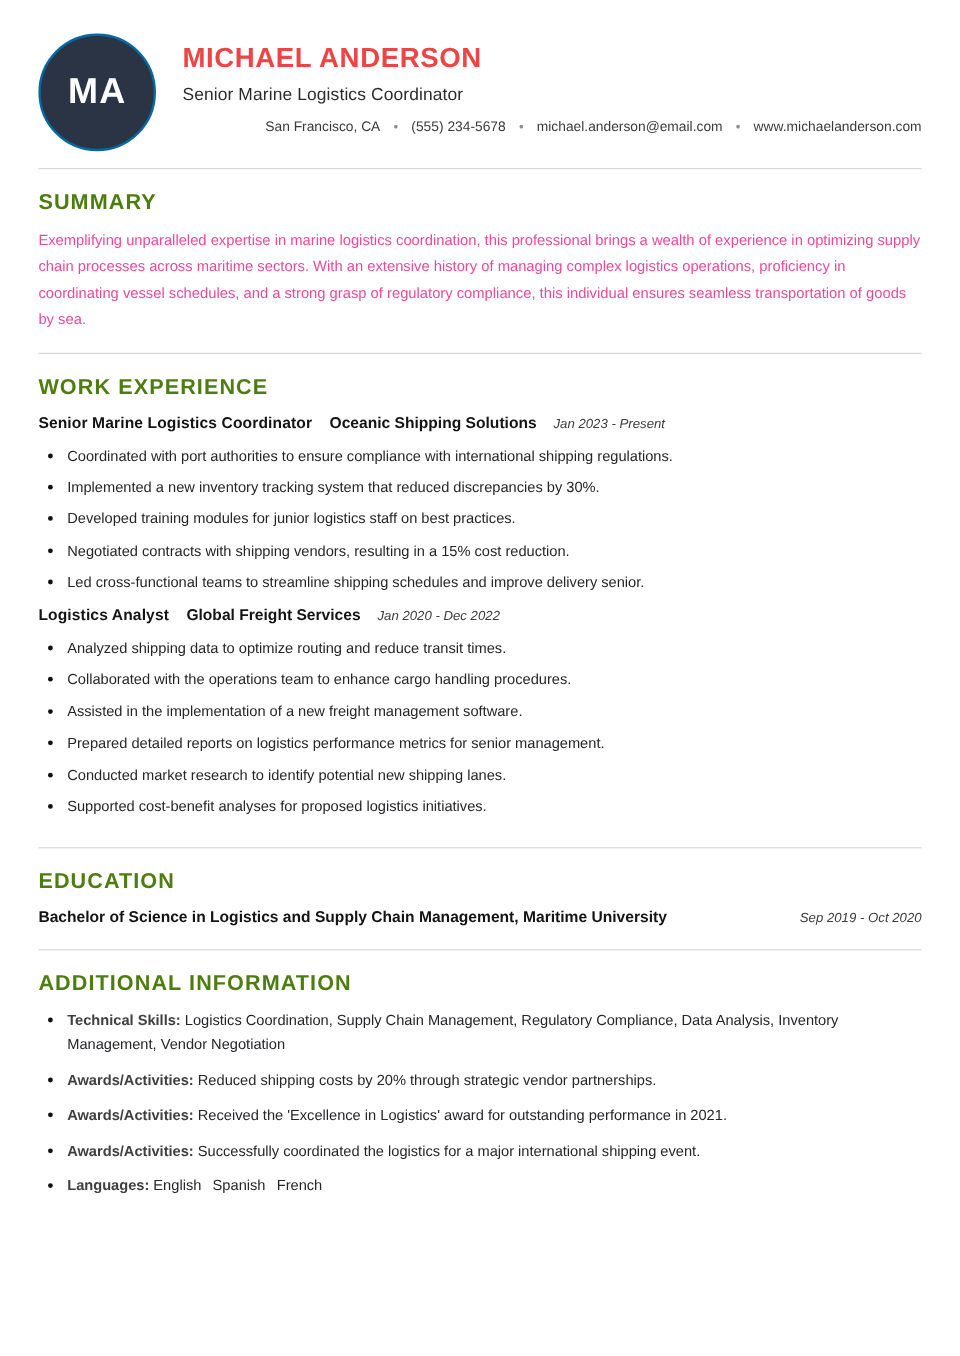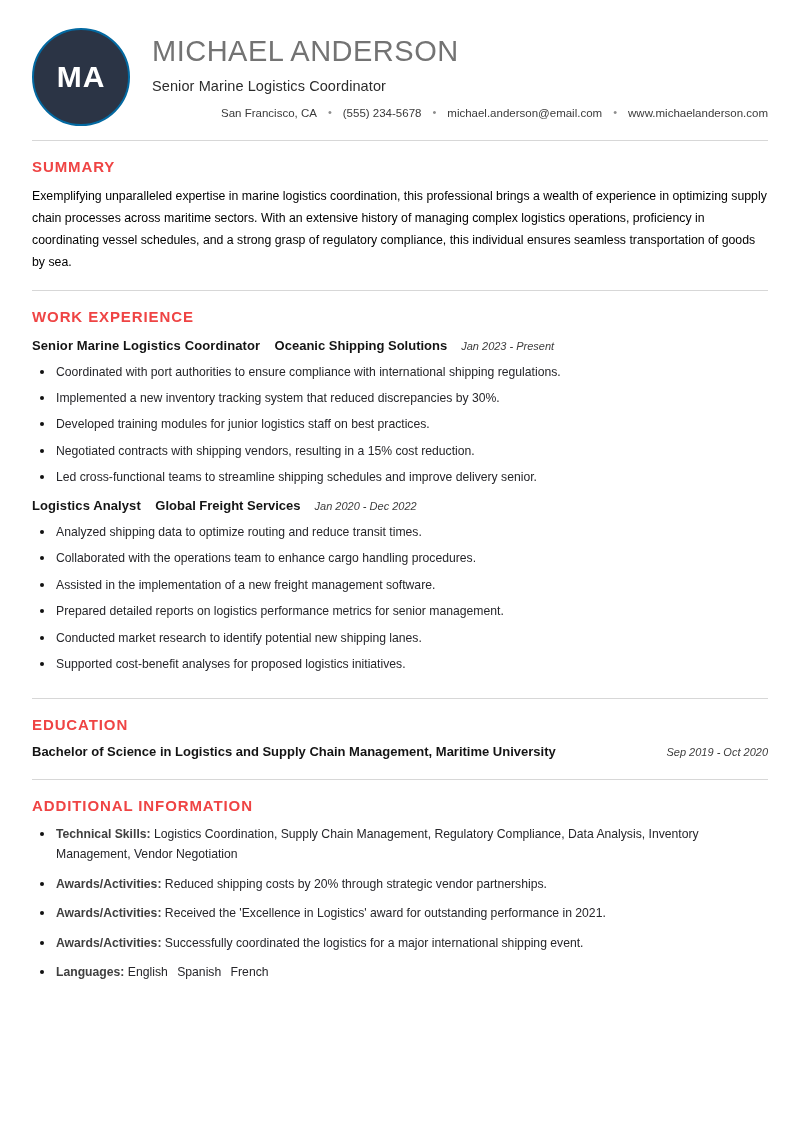--- a/index.html
+++ b/index.html
@@ -45,23 +45,23 @@
     font-weight: bold;
     letter-spacing: 1px;
     margin-top: 2px;
   }
   .head-main {
     flex: 1 1 auto;
     min-width: 0;
     padding-top: 4px;
   }
   .name {
-    font-size: 29px;
-    font-weight: normal;
-    color: #737373;
+    font-size: 23px;
+    font-weight: bold;
+    color: #ef4444;
     letter-spacing: 0.5px;
     line-height: 1.1;
     margin: 6px 0 0 0;
   }
   .title {
     font-size: 14.5px;
     color: #2c2c2c;
     margin-top: 10px;
     letter-spacing: 0.1px;
   }
@@ -89,30 +89,30 @@
     border: 0;
     border-top: 1px solid #d7d7d7;
     margin: 0;
   }
 
   
   .section {
     padding-top: 17px;
   }
   .section-title {
-    font-size: 15px;
-    font-weight: bold;
-    color: #ef4444;
+    font-size: 18px;
+    font-weight: bold;
+    color: #4d7c0f;
     letter-spacing: 0.9px;
     margin-bottom: 11px;
   }
   .summary-text {
     font-size: 12.3px;
     line-height: 1.78;
-    color: #000000;
+    color: #ec4899;
     margin: 0;
     padding-bottom: 16px;
   }
 
   .job {
     margin-bottom: 4px;
   }
   .job-head {
     display: flex;
     align-items: baseline;

